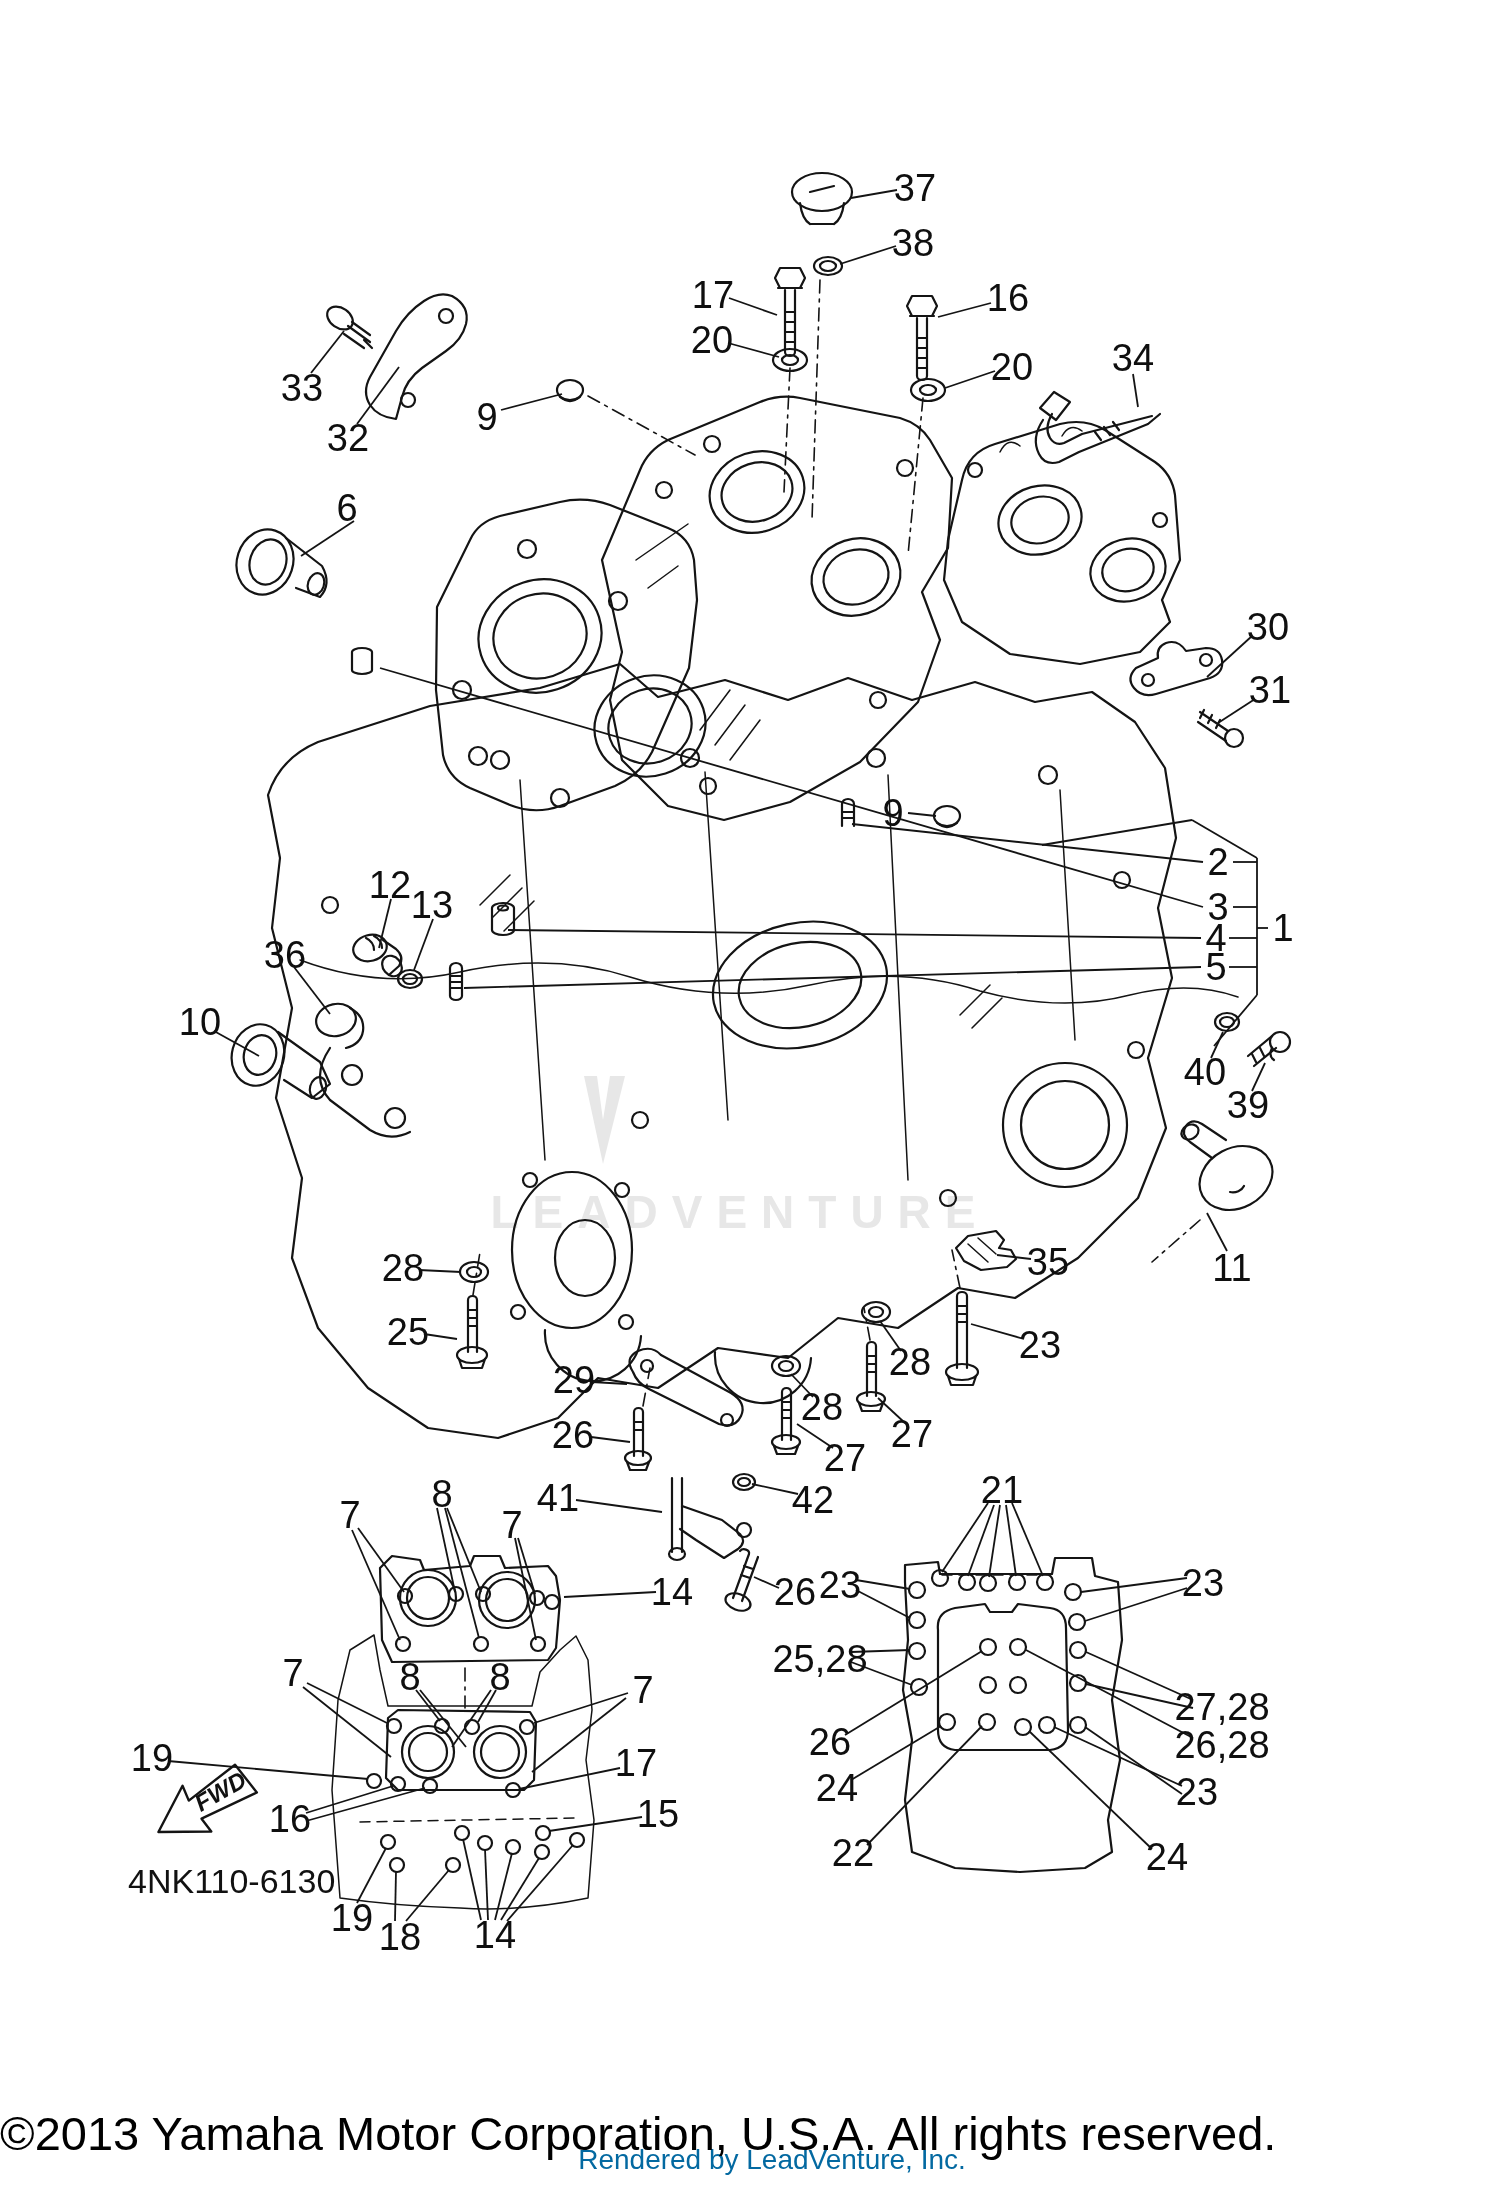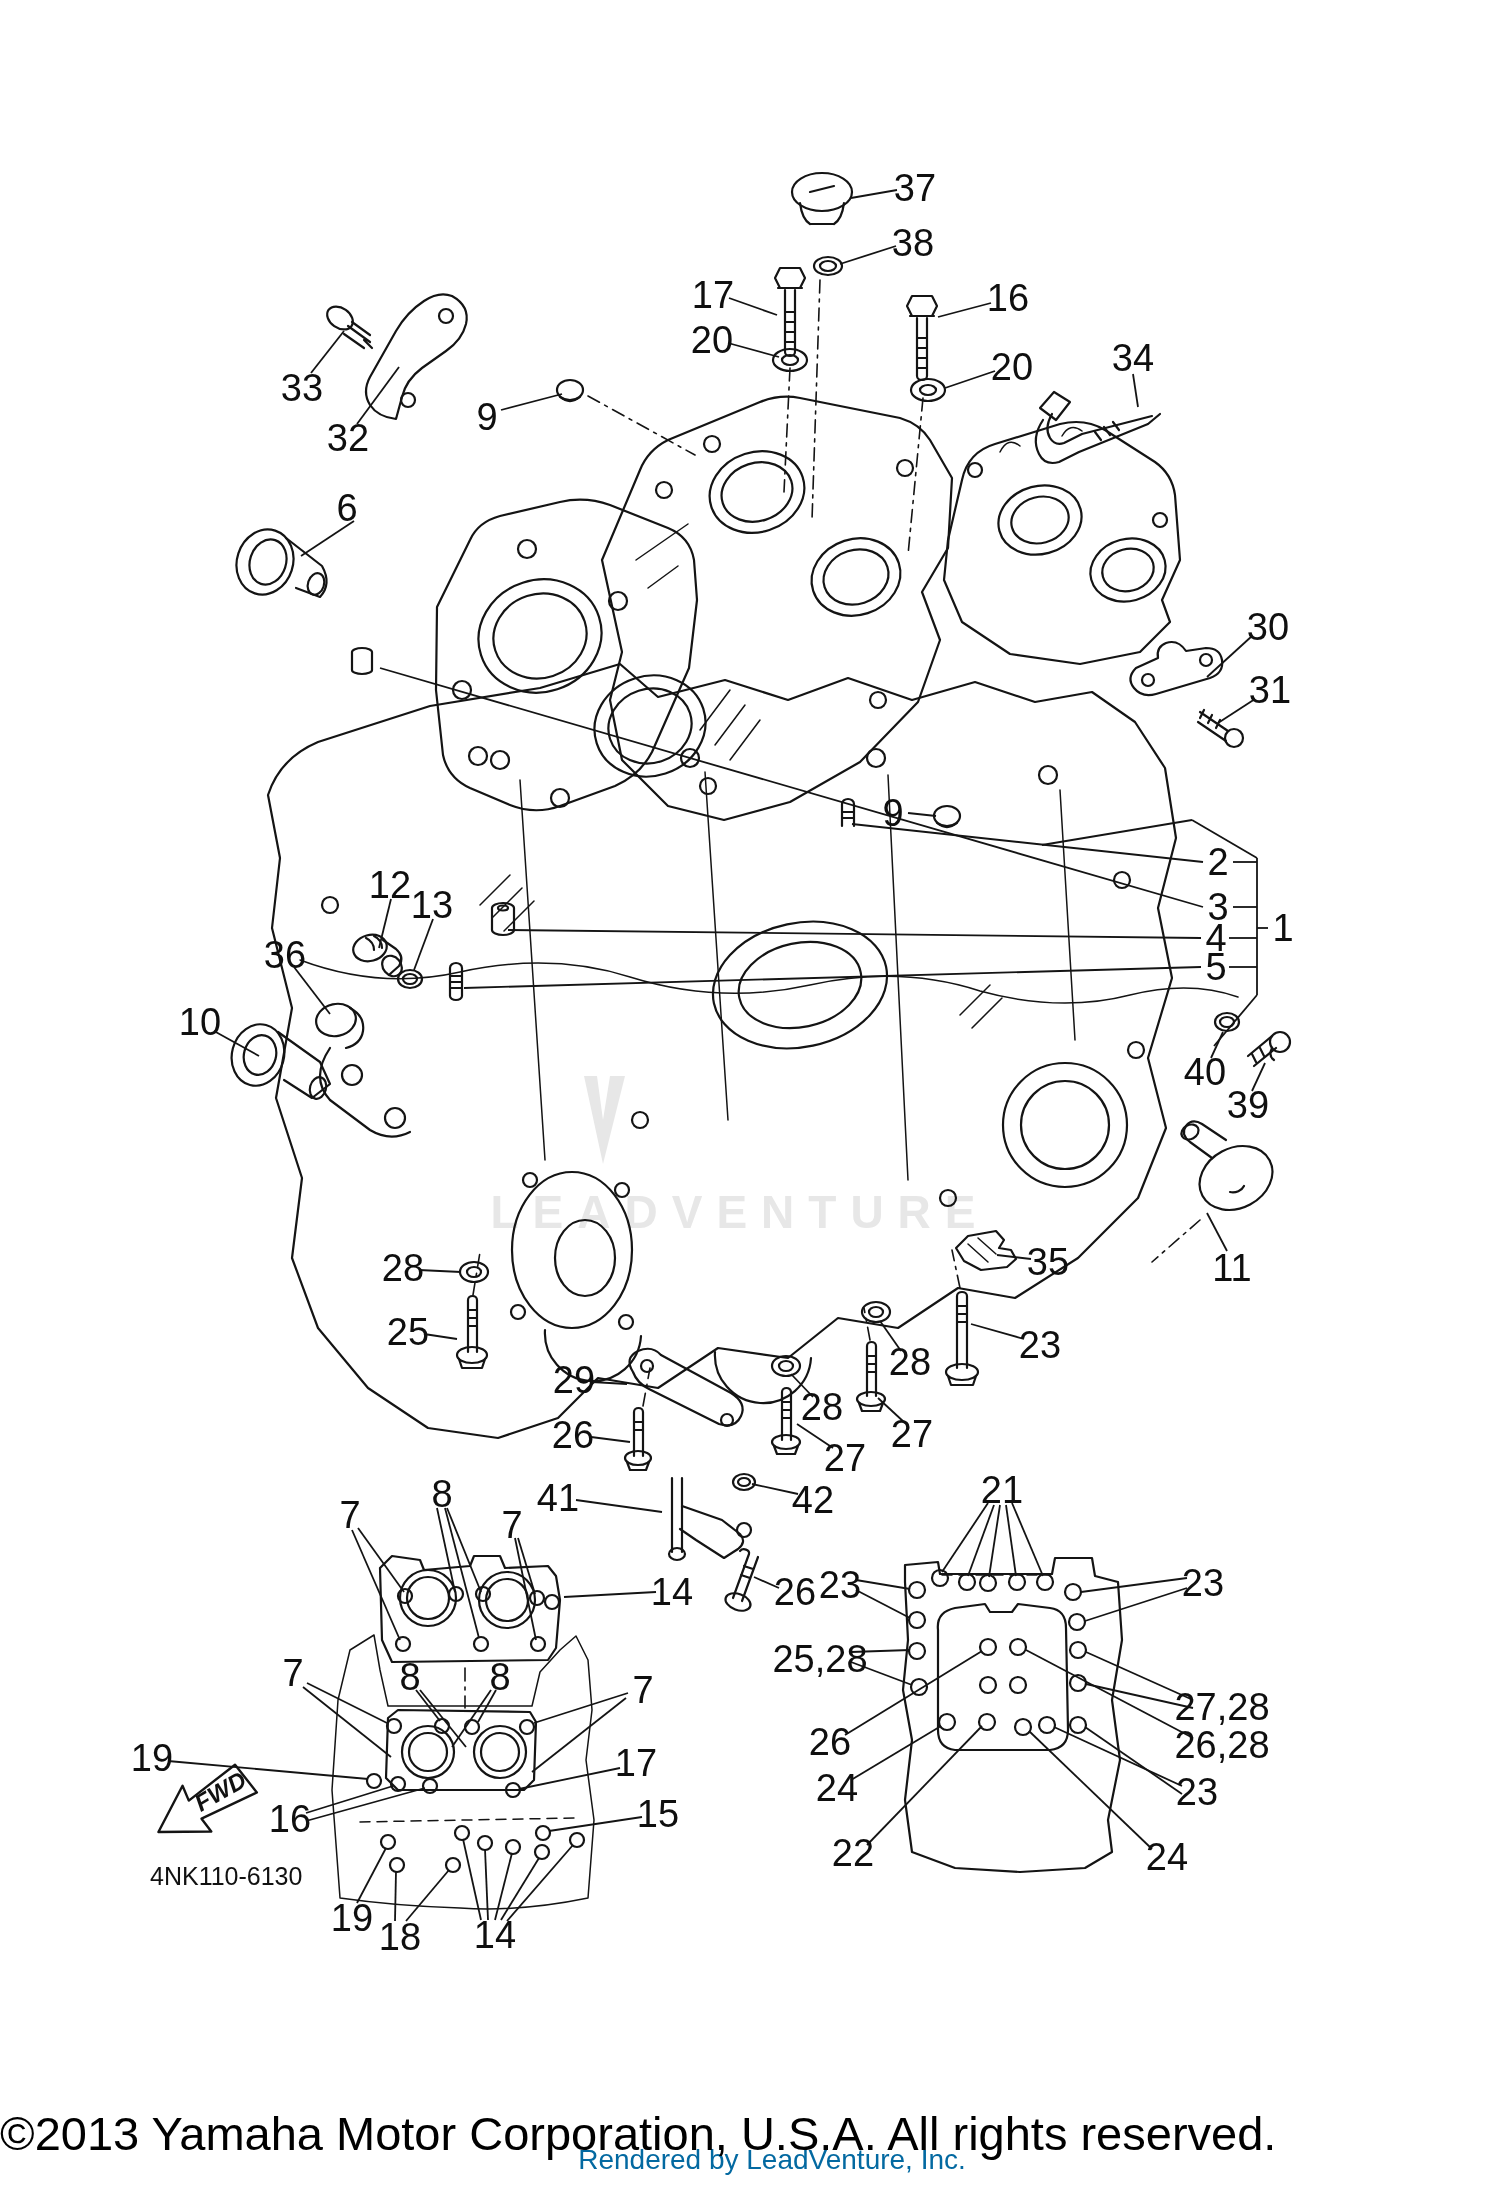--- a/index.html
+++ b/index.html
@@ -8,21 +8,21 @@
   #stage{position:absolute;inset:0;}
   svg{position:absolute;left:0;top:0;}
   .art, .art path, .art ellipse, .art circle, .art line, .art polyline{
     fill:none;stroke:#141414;stroke-width:2.2;stroke-linecap:round;stroke-linejoin:round;}
   .thin{stroke-width:1.5 !important;}
   .dd{stroke-dasharray:13 6 3 6;stroke-width:1.6 !important;}
   .leader{stroke:#141414;stroke-width:1.8;}
   .lbl{font:38px "Liberation Sans", sans-serif;fill:#0f0f0f;text-anchor:middle;dominant-baseline:central;}
   .wmtext{font-weight:bold;letter-spacing:14px;fill:#e7e7e7;text-anchor:middle;
           font-size:46px;font-family:"Liberation Sans", sans-serif;}
-  #part-code{position:absolute;left:128px;top:1862px;font-size:25px;color:#111;margin-left:22px;}
+  #part-code{position:absolute;left:128px;top:1862px;font-size:34px;color:#111;}
   #footer-copy{position:absolute;left:0;right:0;top:2106px;text-align:left;
                font-size:47px;color:#000;z-index:3;}
   #rendered-by{position:absolute;left:0;right:0;top:2144px;text-align:center;
                font-size:28px;color:#0369a1;z-index:2;padding-left:44px;}
   .fwdtxt{font:italic bold 24px "Liberation Sans", sans-serif;fill:#111;text-anchor:middle;}
 </style>
 </head>
 <body>
 
 <div id="stage">

